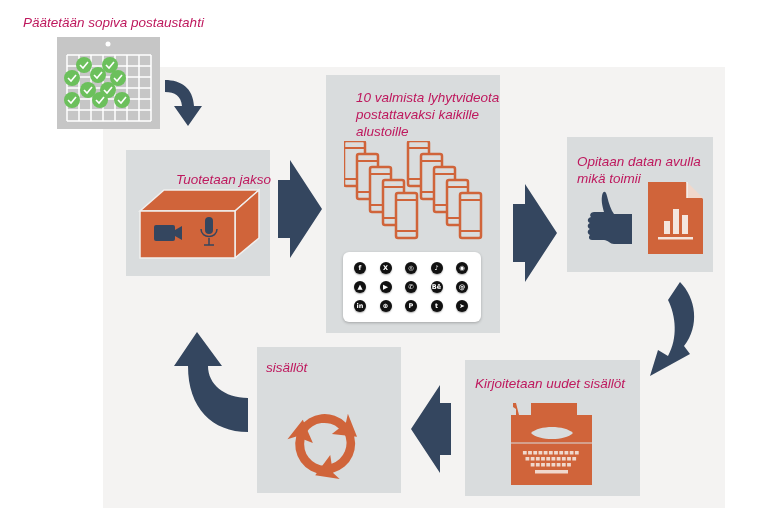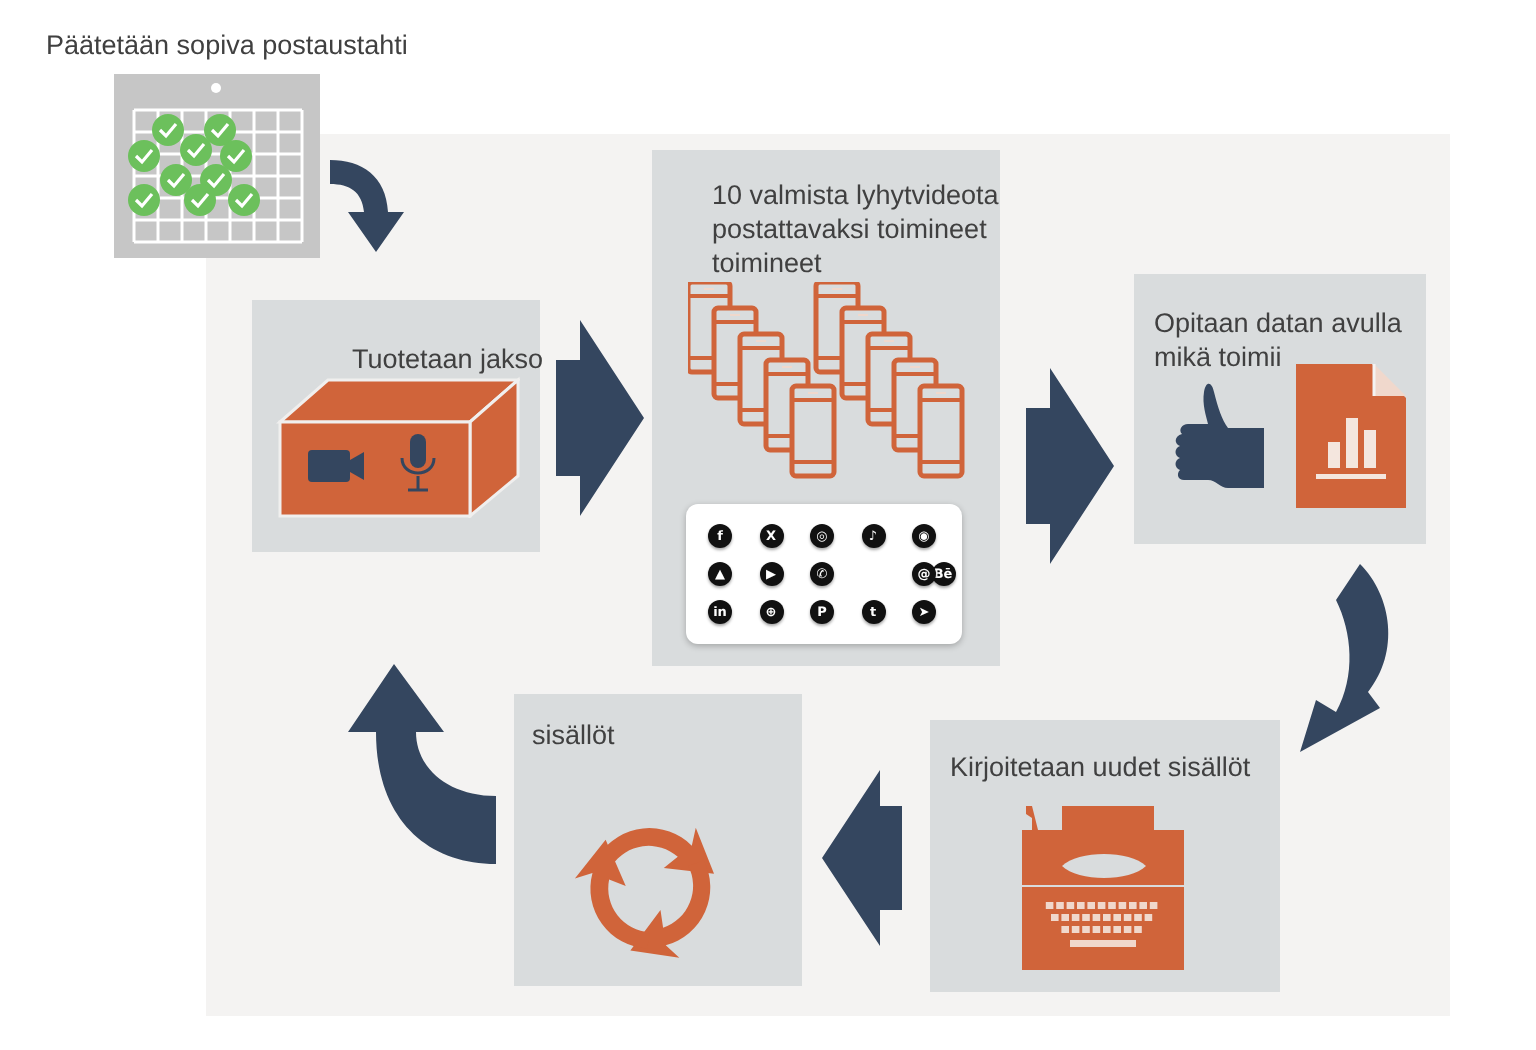--- a/index.html
+++ b/index.html
@@ -1,21 +1,21 @@
 <!DOCTYPE html>
 <html><head>
 <meta charset="utf-8">
 <style>
   html, body { margin:0; padding:0; }
   body { width:768px; height:525px; background:#ffffff; position:relative; overflow:hidden;
          font-family:"Liberation Sans", sans-serif; color:#1d1d1f; }
   .abs { position:absolute; }
   .panel { left:103px; top:67px; width:622px; height:441px; background:#f4f3f2; }
   .box { background:#d9dcdd; }
-  .label { font-size:13.5px; line-height:17px; color:#404040; }
+  .label { font-size:13.5px; line-height:17px; color:#be185d;font-style:italic; }
   .title-top { left:23px; top:14px; font-size:13.5px; }
   svg { display:block; }
   .social-card { left:343px; top:252px; width:138px; height:70px; background:#fff; border-radius:6px;
                  box-shadow:0 1px 3px rgba(0,0,0,0.25); }
   .soc { position:absolute; width:12px; height:12px; border-radius:50%; background:#111;
          box-shadow:0 1px 1.5px rgba(0,0,0,0.35); color:#fff; font-size:6.5px; line-height:12px;
          text-align:center; font-weight:bold; font-family:"DejaVu Sans", sans-serif; }
 </style>
 </head>
 <body>
@@ -114,22 +114,22 @@
 
 <div class="abs" style="left:276px; top:160px;">
   <svg width="47" height="99" viewBox="0 0 47 99">
     <path d="M2 20 L14 20 L14 0 L46 49 L14 98 L14 78 L2 78 Z" fill="#34465f"></path>
   </svg>
 </div>
 
 <div class="abs box" style="left:326px; top:75px; width:174px; height:258px;"></div>
 <div class="abs label" style="left:356px; top:89px;">
   <div>10 valmista lyhytvideota</div>
-  <div>postattavaksi toimineet</div>
-  <div>toimineet</div>
+  <div>postattavaksi kaikille</div>
+  <div>alustoille</div>
 </div>
 <div class="abs" style="left:344px; top:141px;">
   <svg id="phones" width="145" height="102" viewBox="0 0 145 102">
       <g>
         <rect x="0" y="0" width="21" height="45" rx="2" fill="#d9dcdd" stroke="#d0643a" stroke-width="2.5"></rect>
         <line x1="0" y1="7" x2="21" y2="7" stroke="#d0643a" stroke-width="2"></line>
         <line x1="0" y1="38" x2="21" y2="38" stroke="#d0643a" stroke-width="2"></line>
         <line x1="8" y1="3.5" x2="13" y2="3.5" stroke="#f0d8cc" stroke-width="1"></line>
       </g>
       <g>
@@ -191,21 +191,21 @@
 
 <div class="abs social-card" id="social-card">
     <div class="soc" style="left: 11px; top: 10px;">f</div>
     <div class="soc" style="left: 36.5px; top: 10px;">X</div>
     <div class="soc" style="left: 62px; top: 10px;">◎</div>
     <div class="soc" style="left: 87.5px; top: 10px;">♪</div>
     <div class="soc" style="left: 113px; top: 10px;">◉</div>
     <div class="soc" style="left: 11px; top: 29px;">▲</div>
     <div class="soc" style="left: 36.5px; top: 29px;">▶</div>
     <div class="soc" style="left: 62px; top: 29px;">✆</div>
-    <div class="soc" style="left: 87.5px; top: 29px; margin-left: 35px;">Bē</div>
+    <div class="soc" style="left: 87.5px; top: 29px;">Bē</div>
     <div class="soc" style="left: 113px; top: 29px;">@</div>
     <div class="soc" style="left: 11px; top: 48px;">in</div>
     <div class="soc" style="left: 36.5px; top: 48px;">⊕</div>
     <div class="soc" style="left: 62px; top: 48px;">P</div>
     <div class="soc" style="left: 87.5px; top: 48px;">t</div>
     <div class="soc" style="left: 113px; top: 48px;">➤</div>
   </div>
 
 <div class="abs" style="left:511px; top:184px;">
   <svg width="47" height="99" viewBox="0 0 47 99">

